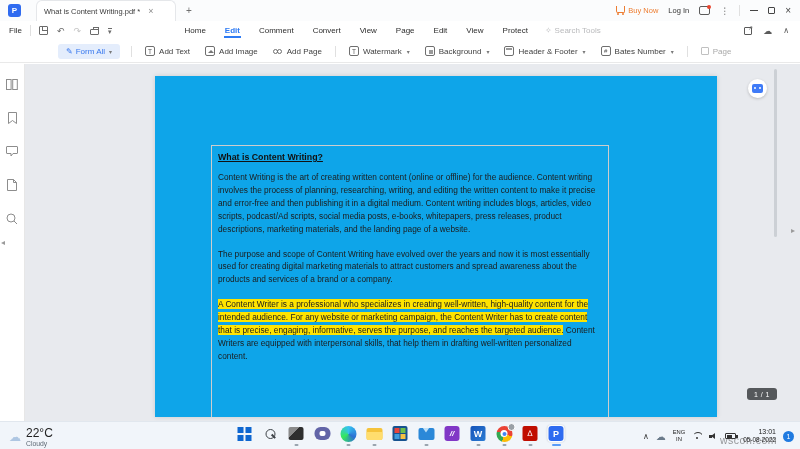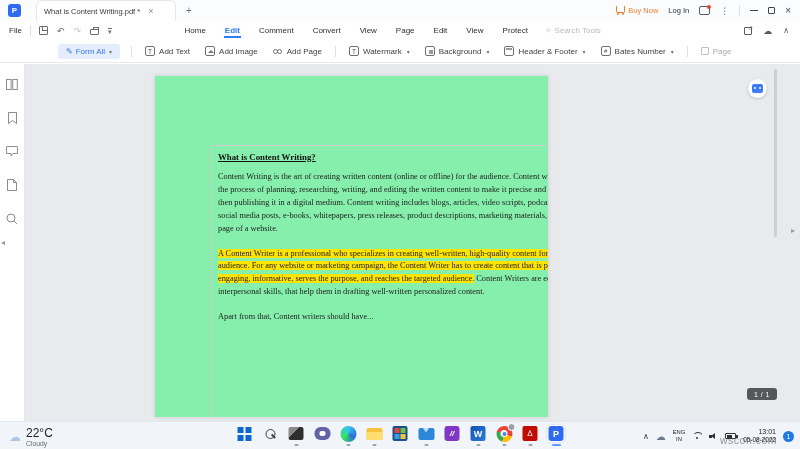--- a/index.html
+++ b/index.html
@@ -65,21 +65,21 @@
   
   .workspace { position:absolute; top:64px; left:0; right:0; bottom:28px; background:#e8eaee; }
   .sidebar { position:absolute; left:0; top:0; bottom:0; width:25px; background:#fff; border-right:1px solid #e7e7e7; display:flex; flex-direction:column; align-items:center; padding-top:15px; gap:22px; }
   .sidebar svg { display:block; }
   .collapse-left { position:absolute; left:1px; top:174px; font-size:8px; color:#9a9a9a; }
   .expand-right { position:absolute; right:5px; top:162px; font-size:8px; color:#9a9a9a; }
   .scrollbar { position:absolute; right:23px; top:5px; width:3px; height:168px; background:#ccd0d5; border-radius:2px; }
   .aiwidget { position:absolute; right:33px; top:15px; width:19px; height:19px; background:#fff; border-radius:50%; box-shadow:0 1px 3px rgba(0,0,0,.2); display:flex; align-items:center; justify-content:center; }
   .aibot { width:11px; height:9px; background:#3f7bf7; border-radius:2px; position:relative; }
   .aibot:after { content:""; position:absolute; left:2px; top:3px; width:2px; height:2px; background:#fff; border-radius:50%; box-shadow:5px 0 0 #fff; }
-  .page { position:absolute; left:155px; top:12px; width:393px; height:341px; background:#86efac; box-shadow:0 0 5px rgba(0,0,0,.13); overflow:hidden;font-family:Liberation Serif, serif; }
+  .page { position:absolute; left:155px; top:12px; width:562px; height:341px; background:#0ea5e9; box-shadow:0 0 5px rgba(0,0,0,.13); overflow:hidden; }
   .textbox { position:absolute; left:56px; top:69px; width:398px; height:300px; border:1px solid #cdcdcd; padding:4px 6px 0 6px; }
   .doc h2 { font-size:8.8px; font-weight:bold; text-decoration:underline; color:#111; margin:2px 0 9px 0; }
   .doc h2.h2b { margin-top:19px; }
   .doc p { font-size:8.3px; line-height:12.9px; color:#1c1c1c; margin:0 0 12px 0; text-align:left; }
   .doc mark { background:#ffe400; color:#1c1c1c; }
   .pagebadge { position:absolute; right:23px; top:324px; background:#55585b; color:#fff; font-size:7px; padding:2.5px 7px; border-radius:3px; letter-spacing:.5px; }
 
   
   .taskbar { position:absolute; left:0; right:0; bottom:0; height:28px; background:#f1f5fa; border-top:1px solid #e1e7ee; }
   .weather { position:absolute; left:9px; top:4px; display:flex; align-items:center; gap:5px; }
@@ -267,22 +267,22 @@
             <line x1="8" y1="8" x2="11" y2="11" stroke="#8d8d8d"></line>
           </svg>
         </span>
     </div>
     <span class="collapse-left">◂</span>
 
     <div class="page">
       <div class="textbox doc">
         <h2>What is Content Writing?</h2>
         <p>Content Writing is the art of creating written content (online or offline) for the audience. Content writing involves the process of planning, researching, writing, and editing the written content to make it precise and error-free and then publishing it in a digital medium. Content writing includes blogs, articles, video scripts, podcast/Ad scripts, social media posts, e-books, whitepapers, press releases, product descriptions, marketing materials, and the landing page of a website.</p>
+        <p>The purpose and scope of Content Writing have evolved over the years and now it is most essentially used for creating digital marketing materials to attract customers and spread awareness about the products and services of a brand or a company.</p>
         <p><mark>A Content Writer is a professional who specializes in creating well-written, high-quality content for the intended audience. For any website or marketing campaign, the Content Writer has to create content that is precise, engaging, informative, serves the purpose, and reaches the targeted audience.</mark><span> Content Writers are equipped with interpersonal skills, that help them in drafting well-written personalized content.</span></p>
-        <p>Apart from that, Content writers should have...</p>
       </div>
     </div>
 
     <div class="aiwidget">
         <span class="aibot"></span>
       </div>
     <div class="scrollbar"></div>
     <span class="expand-right">▸</span>
     <div class="pagebadge">1 / 1</div>
   </div>

